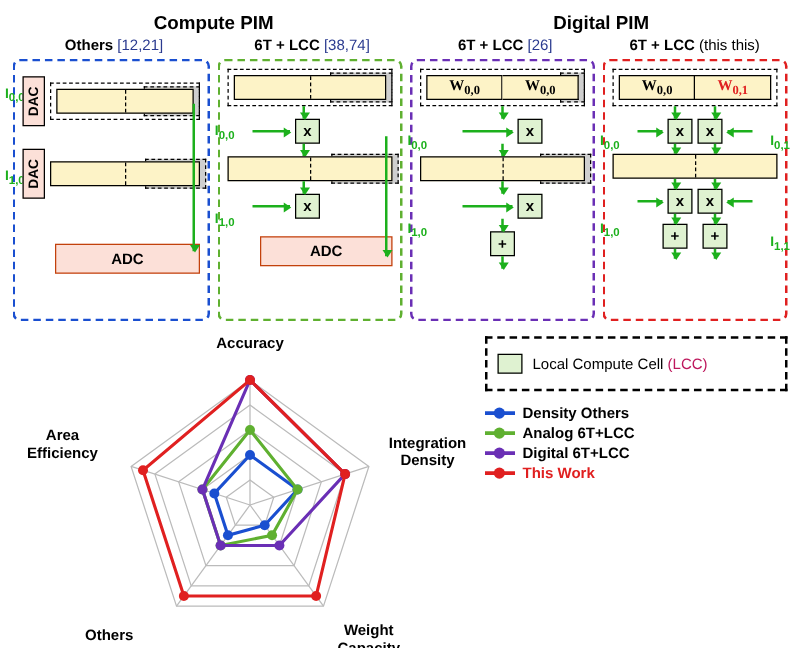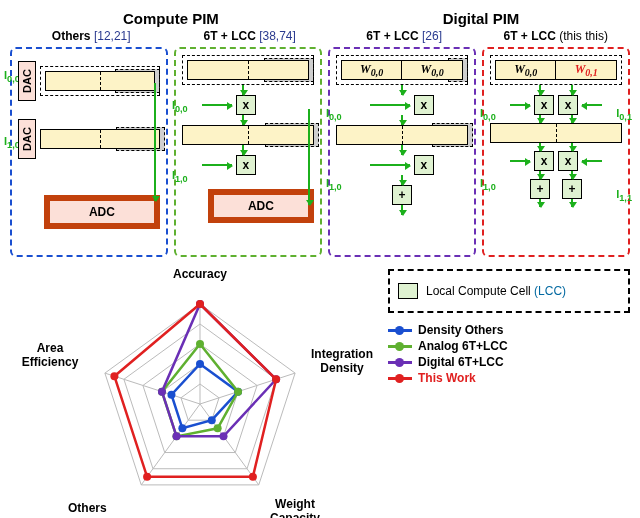--- a/index.html
+++ b/index.html
@@ -69,21 +69,21 @@
     position: relative;
   }
   .dac {
     background:#fce0d8; border:1px solid #000;
     width:16px; height:38px;
     writing-mode: vertical-rl; transform: rotate(180deg);
     text-align:center; font-weight:bold; font-size:11px;
     display:flex; align-items:center; justify-content:center;
   }
   .adc {
-    background:#fce0d8; border:6px solid #c2410c;
+    background:#fce0d8; border:1px solid #c2410c;
     height:22px;
     display:flex; align-items:center; justify-content:center;
     font-weight:bold;
   }
   .lcc {
     background:#dff2d1; border:1px solid #000;
     width:18px; height:18px;
     display:flex; align-items:center; justify-content:center;
     font-weight:bold;
   }
@@ -97,21 +97,21 @@
   .arrow-h::after{
     content:""; position:absolute; right:-1px; top:-4px;
     border-top:4px solid transparent; border-bottom:4px solid transparent;
     border-left:6px solid #1cb01c;
   }
   .io-label {
     font-weight:bold; color:#1cb01c; font-size:11px;
     position:absolute;
   }
   .w-label {
-    font-weight:bold; font-style:italic; font-size:12px;
+    font-weight:bold; font-size:12px;
     font-family: "Times New Roman", serif;
   }
   .w-red { color:#e02020; }
 
   
   .bottom {
     display:flex; margin-top:12px; gap:8px;
   }
   .radar-box { width:370px; position:relative; }
   .radar-labels div {
@@ -129,21 +129,21 @@
   .series-legend {
     font-size:12px; font-weight:bold; margin-top:10px;
   }
   .series-row{ display:flex; align-items:center; gap:6px; margin:2px 0;}
   .series-line{ width:24px; height:0; border-top:3px solid; position:relative;}
   .series-dot{ width:9px; height:9px; border-radius:50%; position:absolute; left:7px; top:-6px;}
   .s-blue  .series-line{border-color:#1a4fd0;} .s-blue  .series-dot{background:#1a4fd0;}
   .s-green .series-line{border-color:#5fb030;} .s-green .series-dot{background:#5fb030;}
   .s-purple .series-line{border-color:#6a2fb5;} .s-purple .series-dot{background:#6a2fb5;}
   .s-red   .series-line{border-color:#e02020;} .s-red   .series-dot{background:#e02020;}
-  .lcc-blue{color:#0369a1;}
+  .lcc-blue{color:#be185d;}
 </style>
 </head>
 <body>
 
 <div class="top-headers">
   <div style="width:324px">Compute PIM</div>
   <div style="width:300px">Digital PIM</div>
 </div>
 
 <div class="sub-headers">

